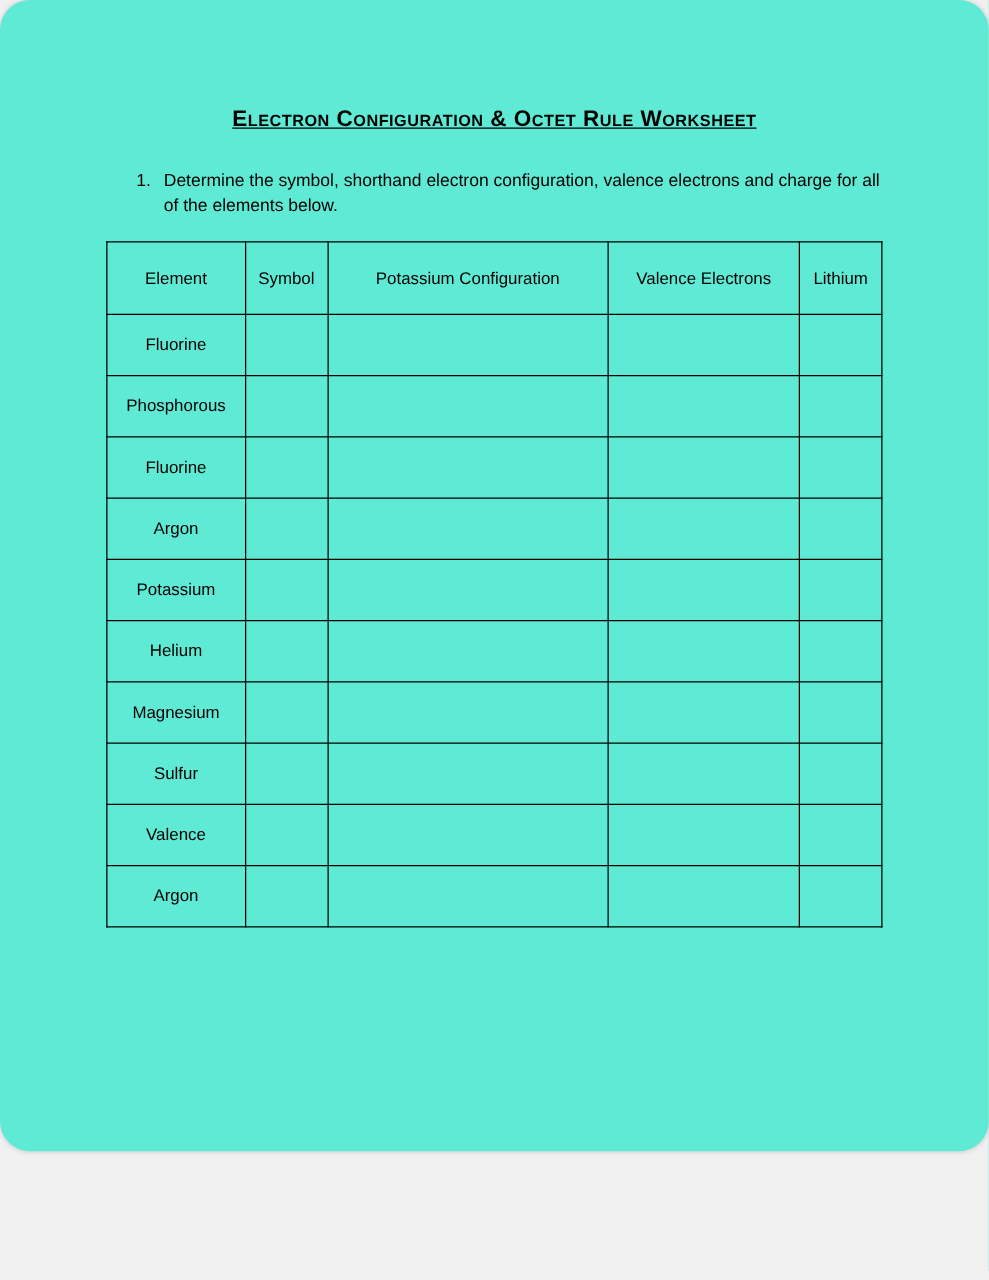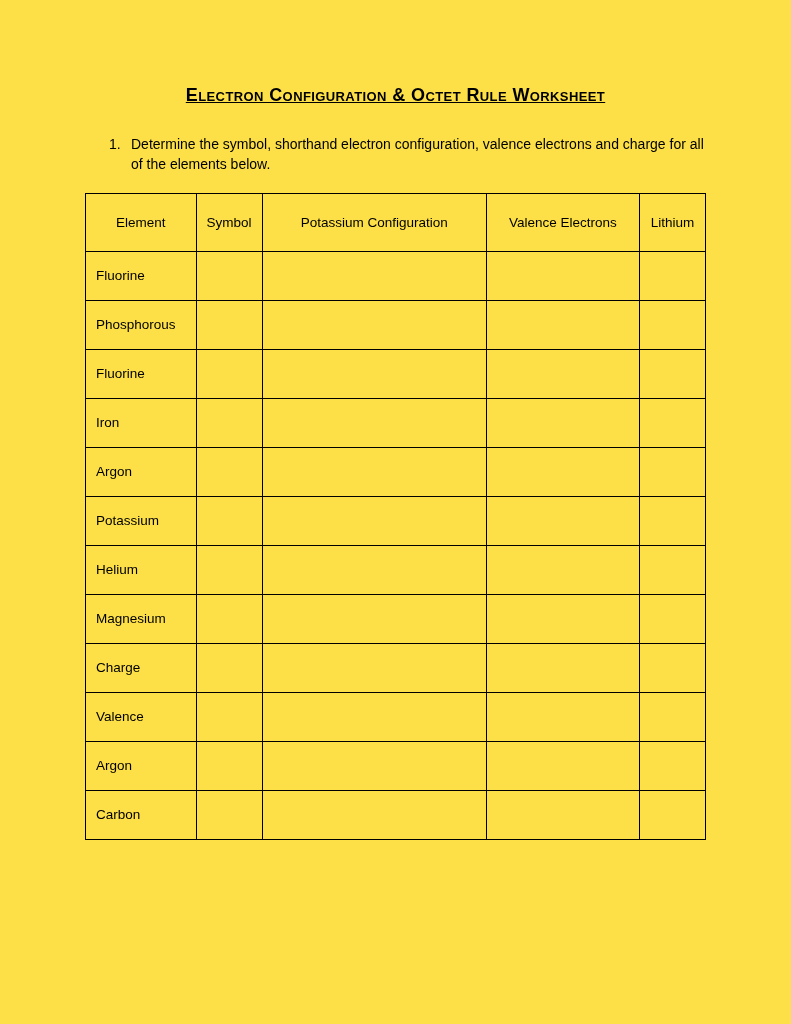--- a/index.html
+++ b/index.html
@@ -8,25 +8,26 @@
       padding: 0;
       background: #f0f0f0;
       font-family: "Comic Sans MS", "Comic Sans", cursive, sans-serif;
       width: 791px;
       height: 1024px;
       display: flex;
       justify-content: center;
       align-items: flex-start;
     }
     .page {
-      background: #fde047;
+      background: #5eead4;
       width: 791px;
-      height: 1024px;
+      height: 921px;
       padding: 85px 85px 0 85px;
       box-shadow: 0 0 4px rgba(0,0,0,0.15);
+      border-radius: 24px;
     }
     .title {
       text-align: center;
       font-weight: bold;
       font-size: 18px;
       text-decoration: underline;
       font-variant: small-caps;
       margin-bottom: 28px;
       letter-spacing: 0.4px;
     }
@@ -53,21 +54,21 @@
     th {
       font-weight: normal;
       height: 58px;
       padding: 4px 6px;
     }
     td {
       height: 49px;
       padding: 0 10px;
     }
     td.elname {
-      text-align: left;
+      text-align: center;
     }
     .col-element { width: 104px; }
     .col-symbol  { width: 62px; }
     .col-config  { width: 211px; }
     .col-valence { width: 144px; }
     .col-charge  { width: 62px; }
   </style>
 </head>
 <body>
 
@@ -113,27 +114,20 @@
           <td></td>
         </tr>
       <tr>
           <td class="elname">Fluorine</td>
           <td></td>
           <td></td>
           <td></td>
           <td></td>
         </tr>
       <tr>
-          <td class="elname">Iron</td>
-          <td></td>
-          <td></td>
-          <td></td>
-          <td></td>
-        </tr>
-      <tr>
           <td class="elname">Argon</td>
           <td></td>
           <td></td>
           <td></td>
           <td></td>
         </tr>
       <tr>
           <td class="elname">Potassium</td>
           <td></td>
           <td></td>
@@ -148,43 +142,36 @@
           <td></td>
         </tr>
       <tr>
           <td class="elname">Magnesium</td>
           <td></td>
           <td></td>
           <td></td>
           <td></td>
         </tr>
       <tr>
-          <td class="elname">Charge</td>
+          <td class="elname">Sulfur</td>
           <td></td>
           <td></td>
           <td></td>
           <td></td>
         </tr>
       <tr>
           <td class="elname">Valence</td>
           <td></td>
           <td></td>
           <td></td>
           <td></td>
         </tr>
       <tr>
           <td class="elname">Argon</td>
           <td></td>
           <td></td>
           <td></td>
           <td></td>
         </tr>
-      <tr>
-          <td class="elname">Carbon</td>
-          <td></td>
-          <td></td>
-          <td></td>
-          <td></td>
-        </tr>
     </tbody>
   </table>
 
 </div>
 
 </body></html>

